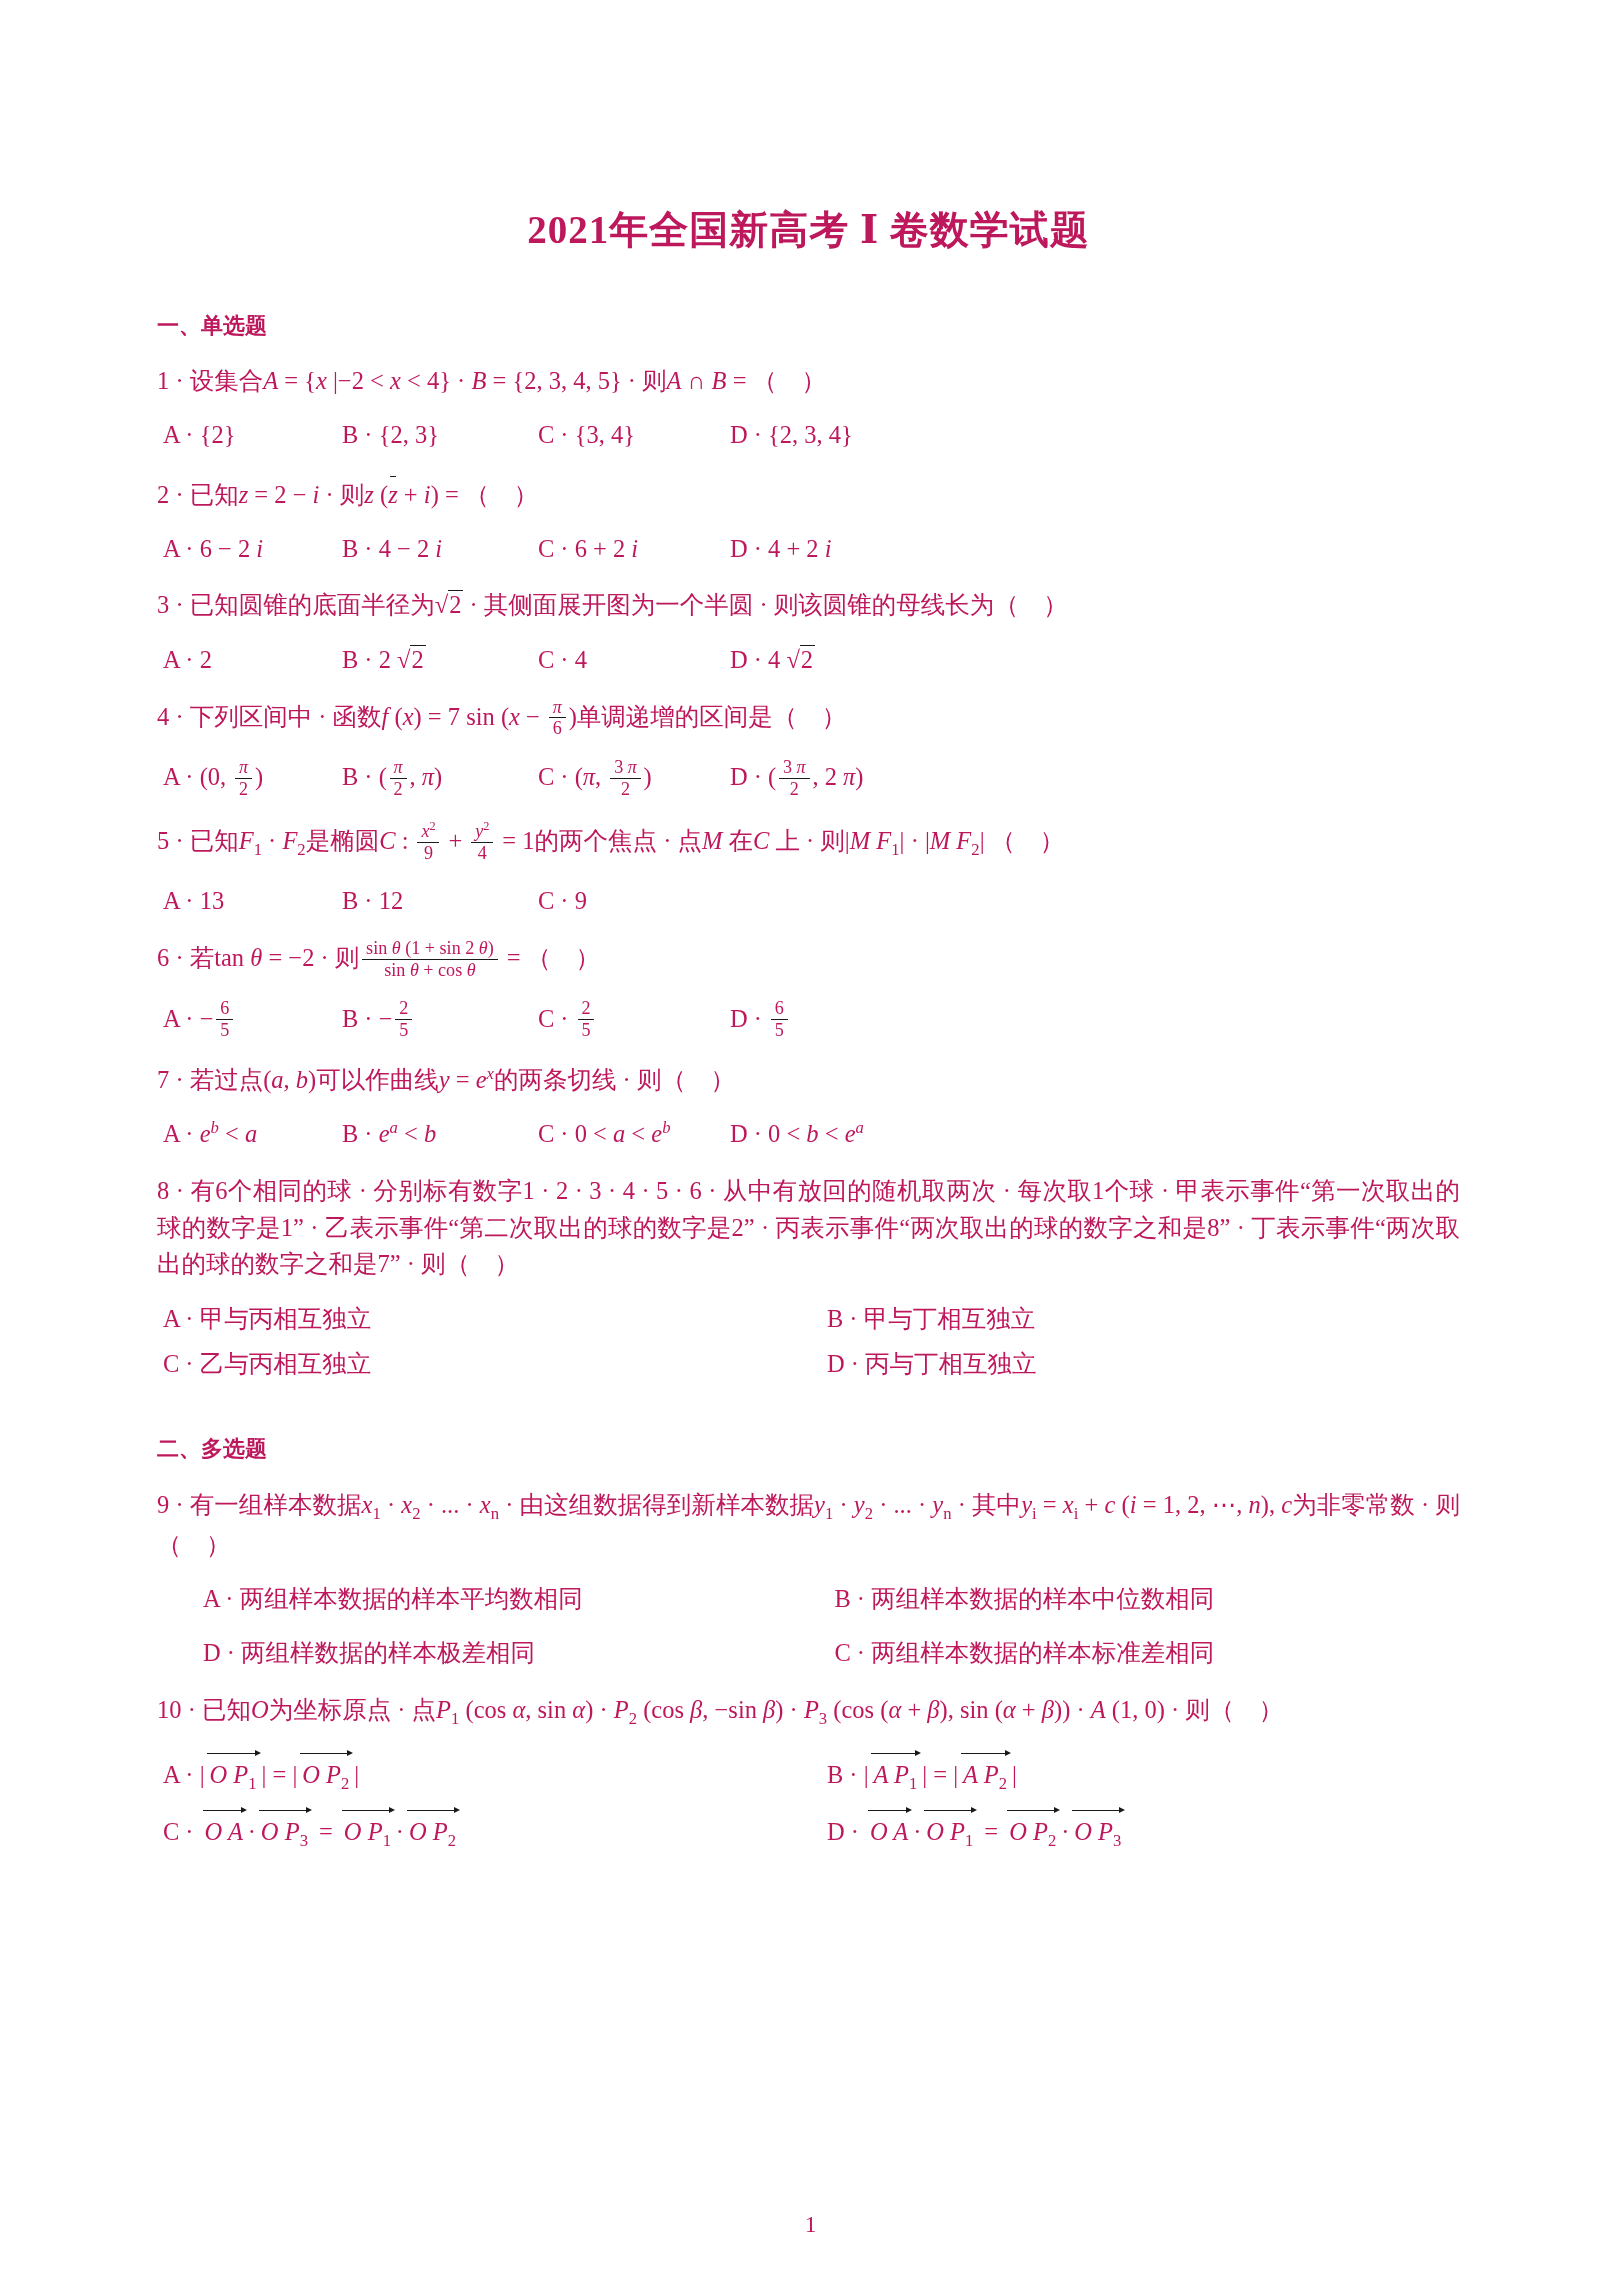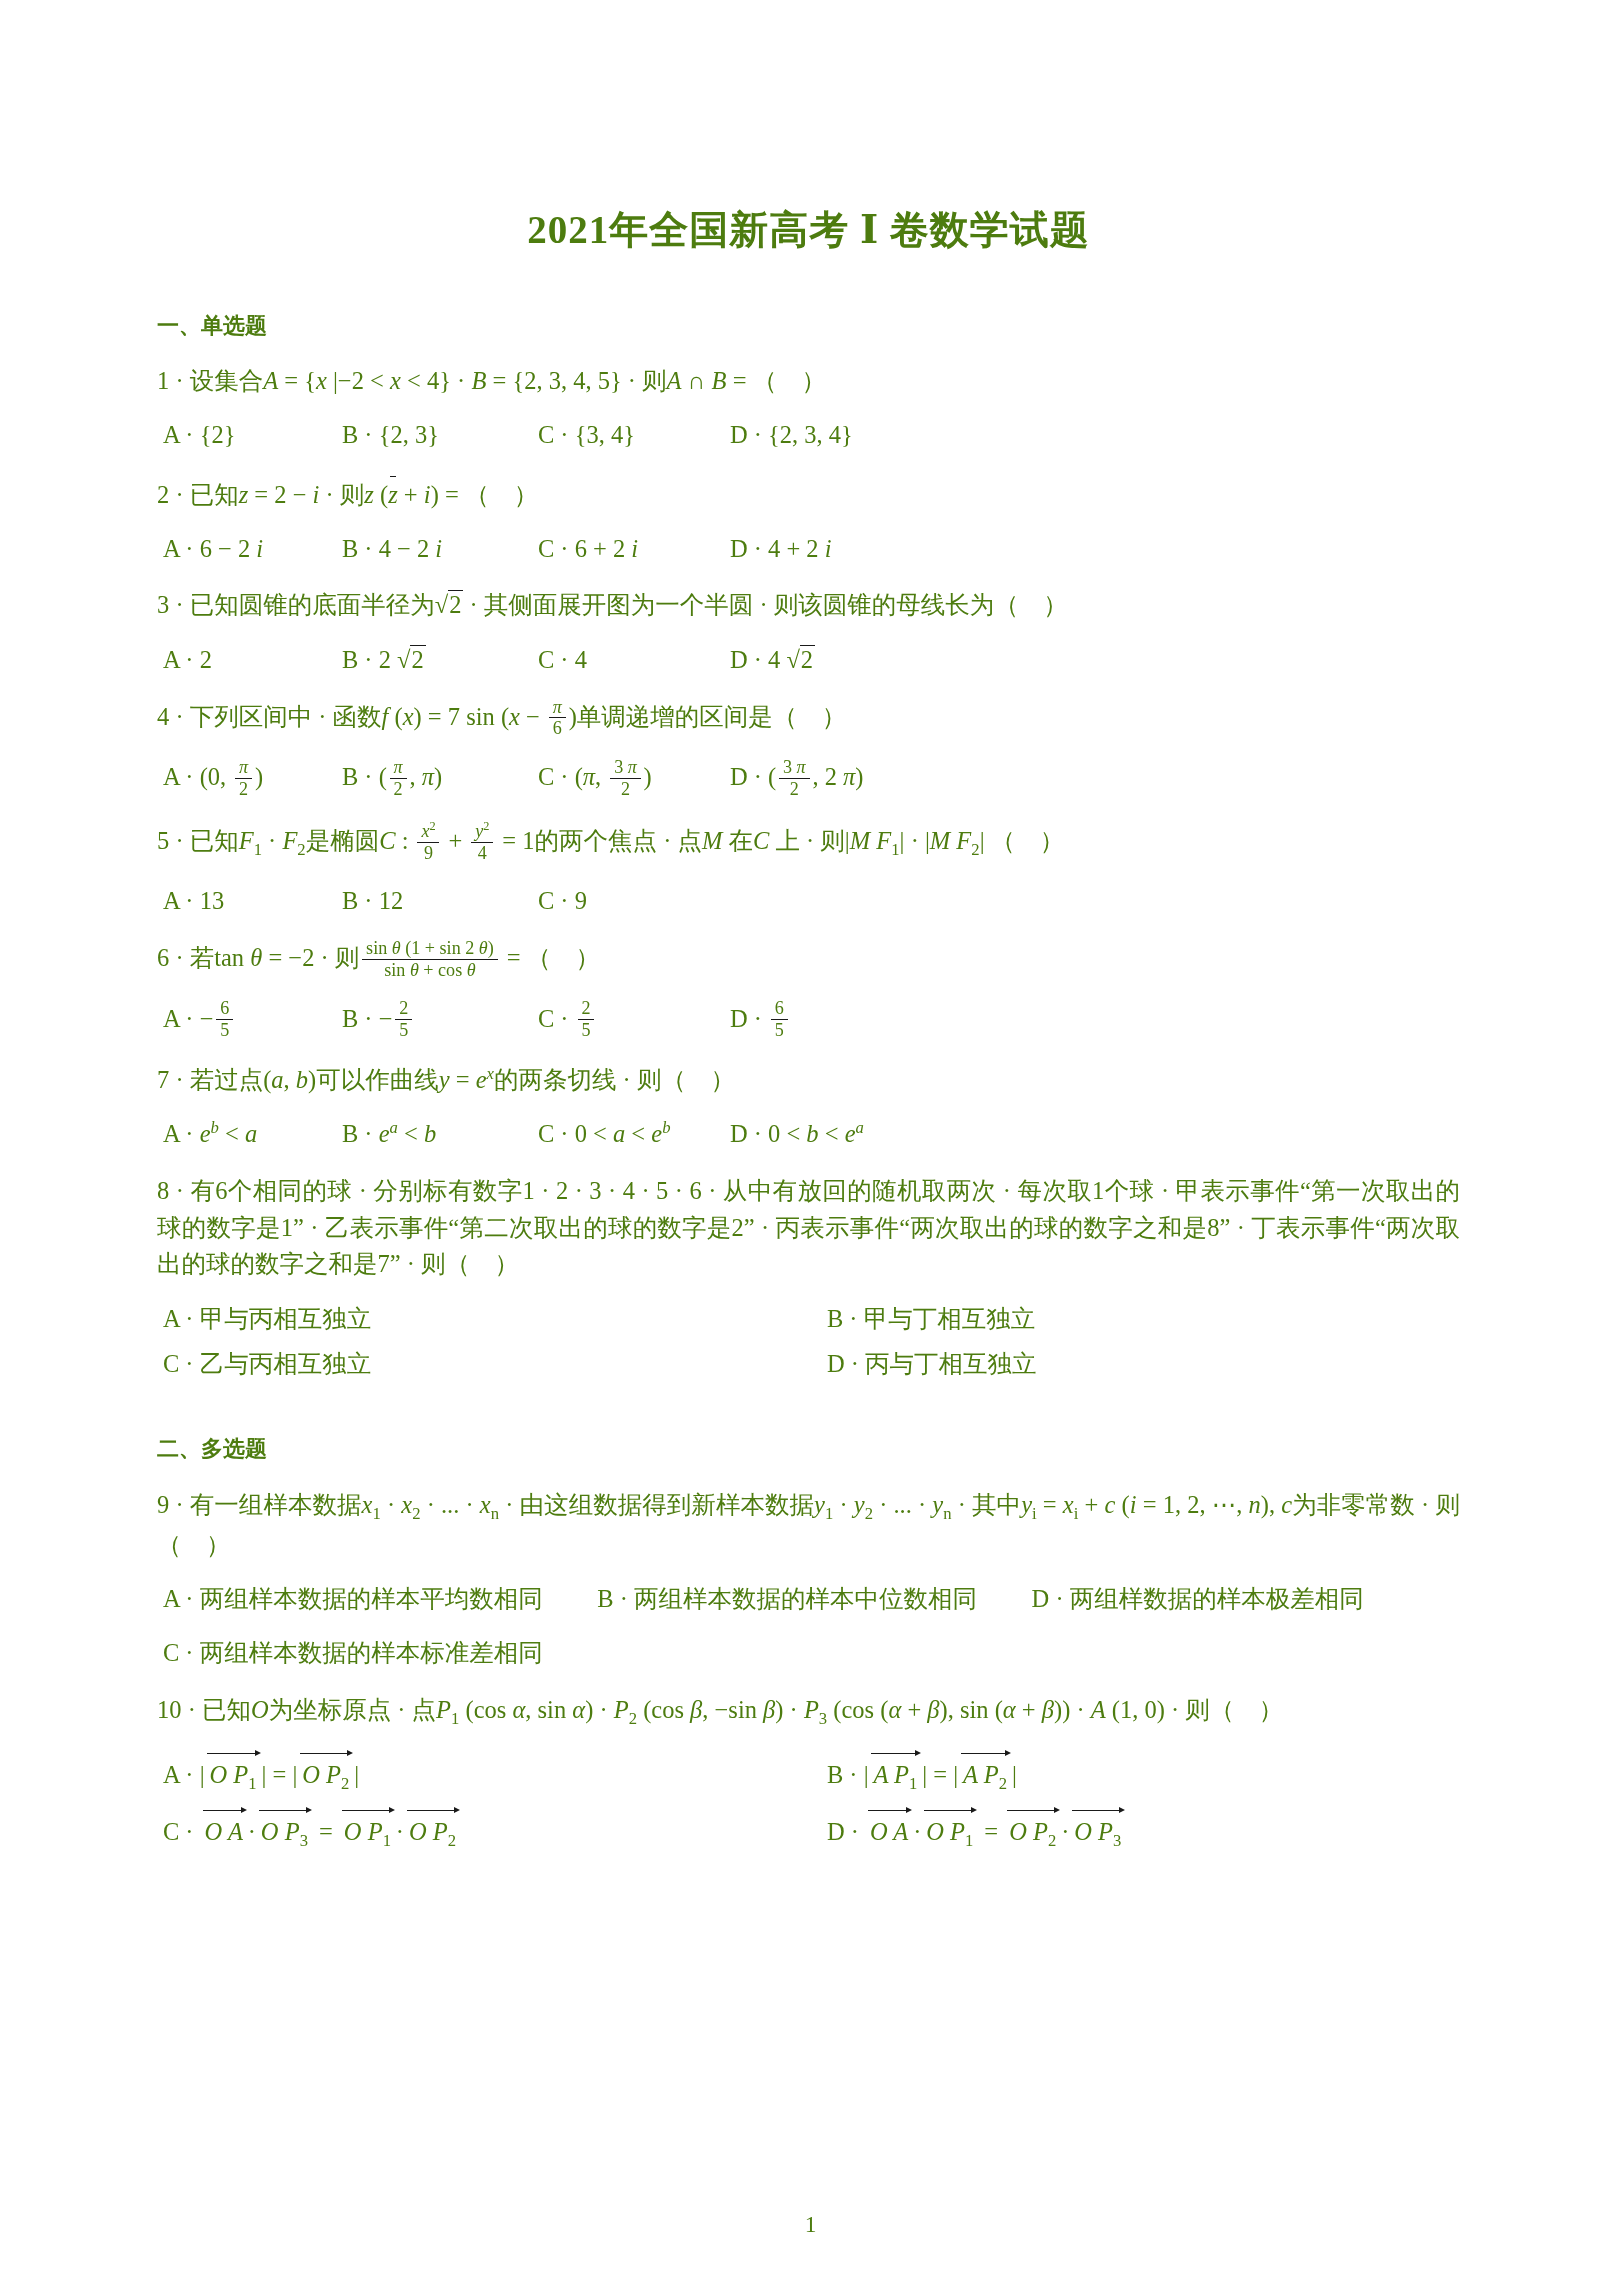--- a/index.html
+++ b/index.html
@@ -1,30 +1,30 @@
 <!DOCTYPE html>
 <html lang="zh"><head>
 <meta charset="utf-8">
 <style>
   html,body{margin:0;padding:0;background:#e9e9e9;}
   .page{
     width:1621px;height:2293px;position:relative;margin:0 auto;
-    background:#ffffff;color:#4d7c0f;box-sizing:border-box;
+    background:#ffffff;color:#be185d;box-sizing:border-box;
     font-family:"Liberation Serif","DejaVu Serif",serif;
     font-size:24.5px;line-height:1.5;overflow:hidden;
     padding:201px 161px 0 157px;
   }
   .title{font-size:39px;font-weight:bold;text-align:center;margin:0;letter-spacing:1px;}
   .section-heading{font-size:22px;font-weight:bold;margin:49px 0 21.6px 0;}
   .question{margin:0 0 19.6px 0;}
   .stem{margin:0 0 17.6px 0;text-align:justify;}
   .options{margin:0 0 5.9px 0;}
   .options.cols4{display:grid;grid-template-columns:179px 196px 192px auto;align-items:center;}
   .options.cols2{display:grid;grid-template-columns:664px auto;row-gap:9px;align-items:center;}
-  .options.rows{display:grid;grid-template-columns:1fr 1fr 1fr;row-gap:17.6px;}
+  .options.rows{display:grid;grid-template-columns:1fr 1fr;row-gap:17.6px;margin-left:40px;}
   .opt{padding-left:5.9px;white-space:nowrap;}
   i{font-style:italic;}
   sub{font-size:0.68em;}
   sup{font-size:0.68em;}
   .frac{display:inline-flex;flex-direction:column;text-align:center;vertical-align:middle;
         font-size:0.74em;line-height:1.15;margin:0 2.9px;position:relative;top:-0.08em;}
   .frac .num{display:block;padding:0 3.9px;}
   .frac .den{display:block;border-top:1.4px solid #1a1a1a;padding:0 3.9px;}
   .sqrt{white-space:nowrap;}
   .sqrt .rad{border-top:1.4px solid #1a1a1a;padding:0 2px 0 1px;}

